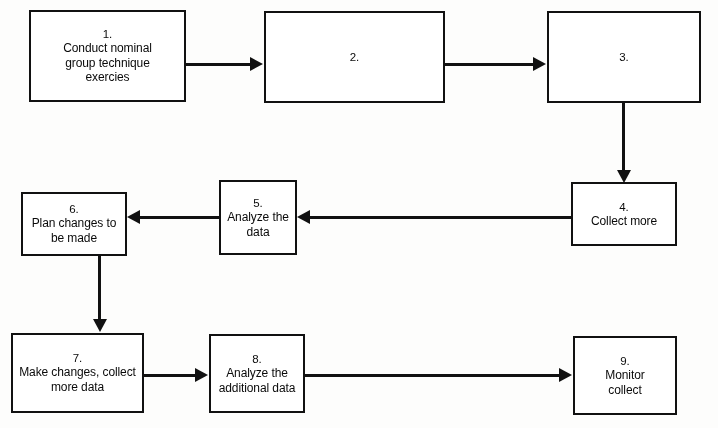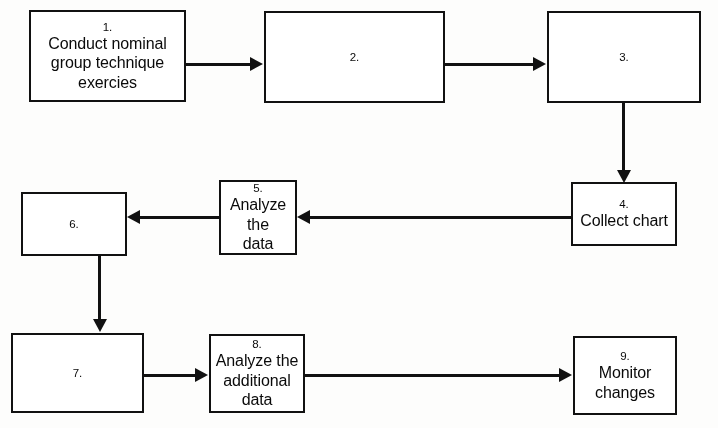--- a/index.html
+++ b/index.html
@@ -32,21 +32,21 @@
     letter-spacing: -0.1px;
     padding: 2px 4px;
   }
   .node .num {
     display: block;
     font-size: 11.5px;
     line-height: 1.22;
   }
   .node .txt {
     display: block;
-    font-size: 16px;
+    font-size: 12px;
     line-height: 1.22;
     white-space: pre-line;
   }
   
   .conn {
     position: absolute;
     background: #111111;
   }
   .conn.h { height: 3px; }
   .conn.v { width: 3px; }
@@ -86,47 +86,51 @@
   <div class="node" style="left:264px; top:11px; width:181px; height:92px;">
     <span class="num">2.</span>
   </div>
 
   <div class="node" style="left:547px; top:11px; width:154px; height:92px;">
     <span class="num">3.</span>
   </div>
 
   <div class="node" style="left:21px; top:192px; width:106px; height:64px;">
     <span class="num">6.</span>
+    <span class="txt">Plan changes to
+be made</span>
   </div>
 
   <div class="node" style="left:219px; top:180px; width:78px; height:75px;">
     <span class="num">5.</span>
     <span class="txt">Analyze the
 data</span>
   </div>
 
   <div class="node" style="left:571px; top:182px; width:106px; height:64px;">
     <span class="num">4.</span>
-    <span class="txt">Collect chart</span>
+    <span class="txt">Collect more</span>
   </div>
 
   <div class="node" style="left:11px; top:333px; width:133px; height:80px;">
     <span class="num">7.</span>
+    <span class="txt">Make changes, collect
+more data</span>
   </div>
 
   <div class="node" style="left:209px; top:334px; width:96px; height:79px;">
     <span class="num">8.</span>
     <span class="txt">Analyze the
 additional data</span>
   </div>
 
   <div class="node" style="left:573px; top:336px; width:104px; height:79px;">
     <span class="num">9.</span>
     <span class="txt">Monitor
-changes</span>
+collect</span>
   </div>
 
   <div class="conn h" style="left:186px; top:63px; width:65px;"></div>
   <div class="head right" style="left:250px; top:57px;"></div>
 
   <div class="conn h" style="left:445px; top:63px; width:89px;"></div>
   <div class="head right" style="left:533px; top:57px;"></div>
 
   <div class="conn v" style="left:622px; top:103px; height:68px;"></div>
   <div class="head down" style="left:617px; top:170px;"></div>

